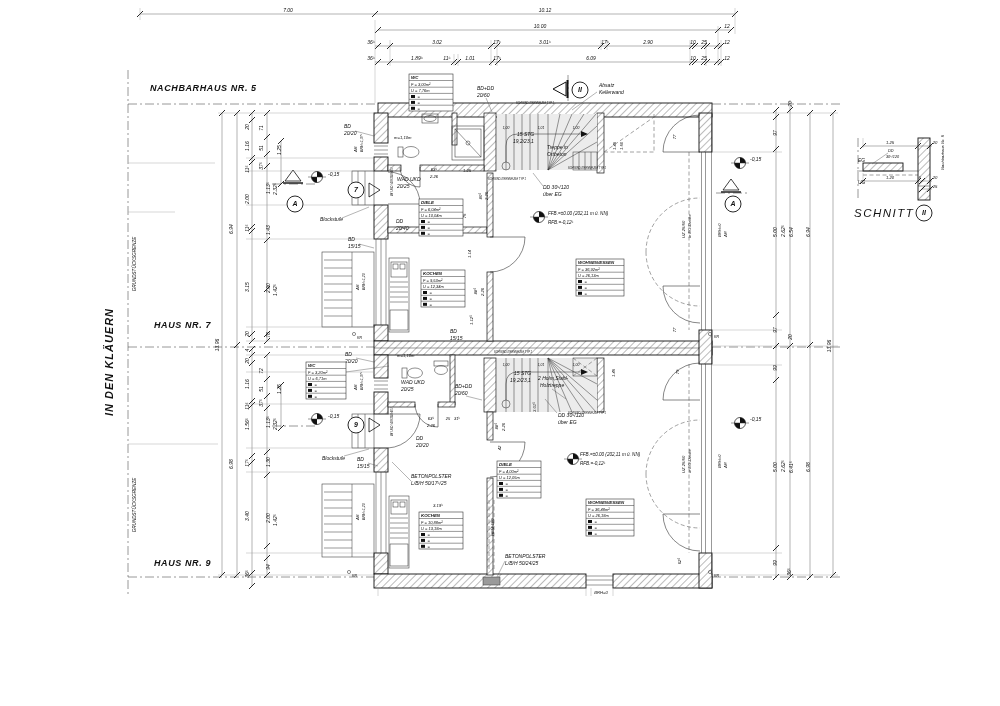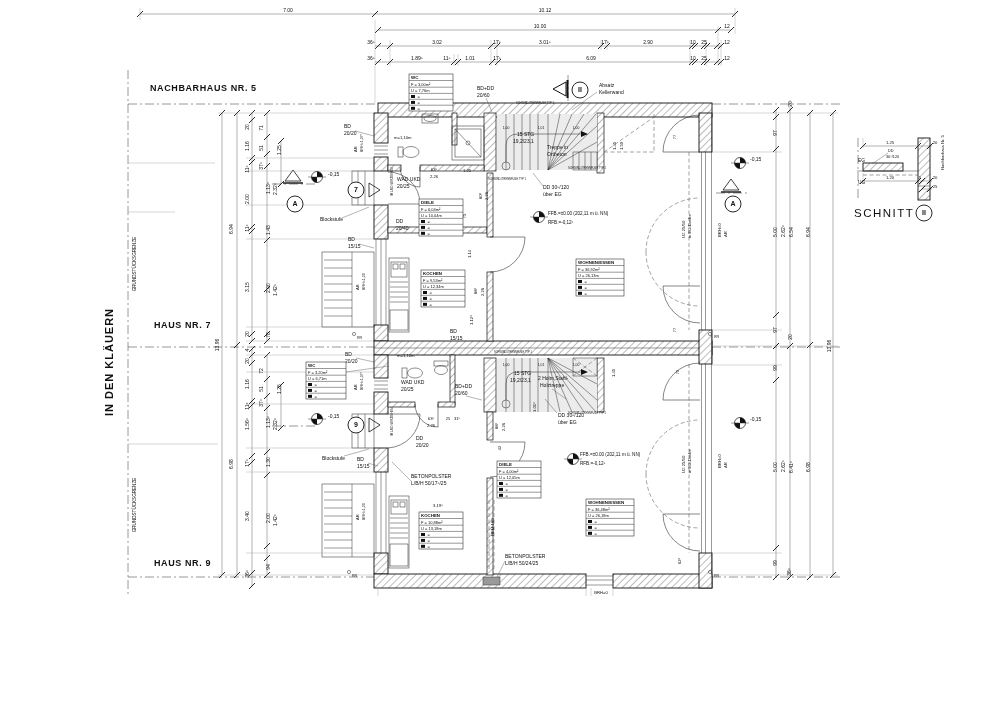--- a/index.html
+++ b/index.html
@@ -1,16 +1,16 @@
 <!DOCTYPE html>
 <html><head>
 <meta charset="utf-8">
 <style>
   html,body{margin:0;padding:0;background:#fff;}
-  #sheet{width:1000px;height:596px;position:relative;background:#fff;}
+  #sheet{width:1000px;height:596px;position:relative;background:#fff;font-style:italic;}
   svg{display:block}
   svg text{font-family:"Liberation Sans","DejaVu Sans",sans-serif;fill:#111;}
   .wall{fill:url(#h);stroke:#111;stroke-width:.9}
   .iwall{fill:url(#h);stroke:#111;stroke-width:.7}
   .thin{stroke:#333;stroke-width:.5;fill:none}
   .xtra{stroke:#9a9a9a;stroke-width:.4}
   .dim{stroke:#555;stroke-width:.45}
   .tick{stroke:#111;stroke-width:.9}
   .dd{stroke:#444;stroke-width:.55;stroke-dasharray:9 3 2 3;fill:none}
   .dash{stroke:#555;stroke-width:.55;stroke-dasharray:4 2.5;fill:none}

